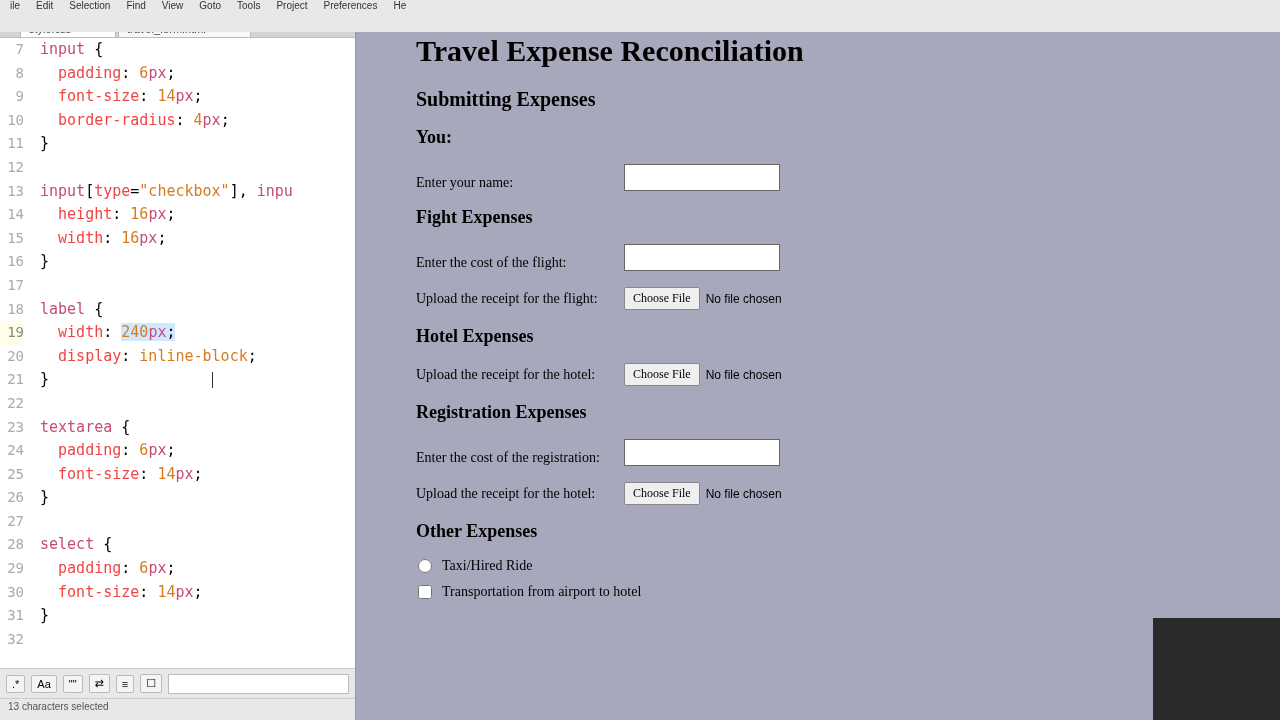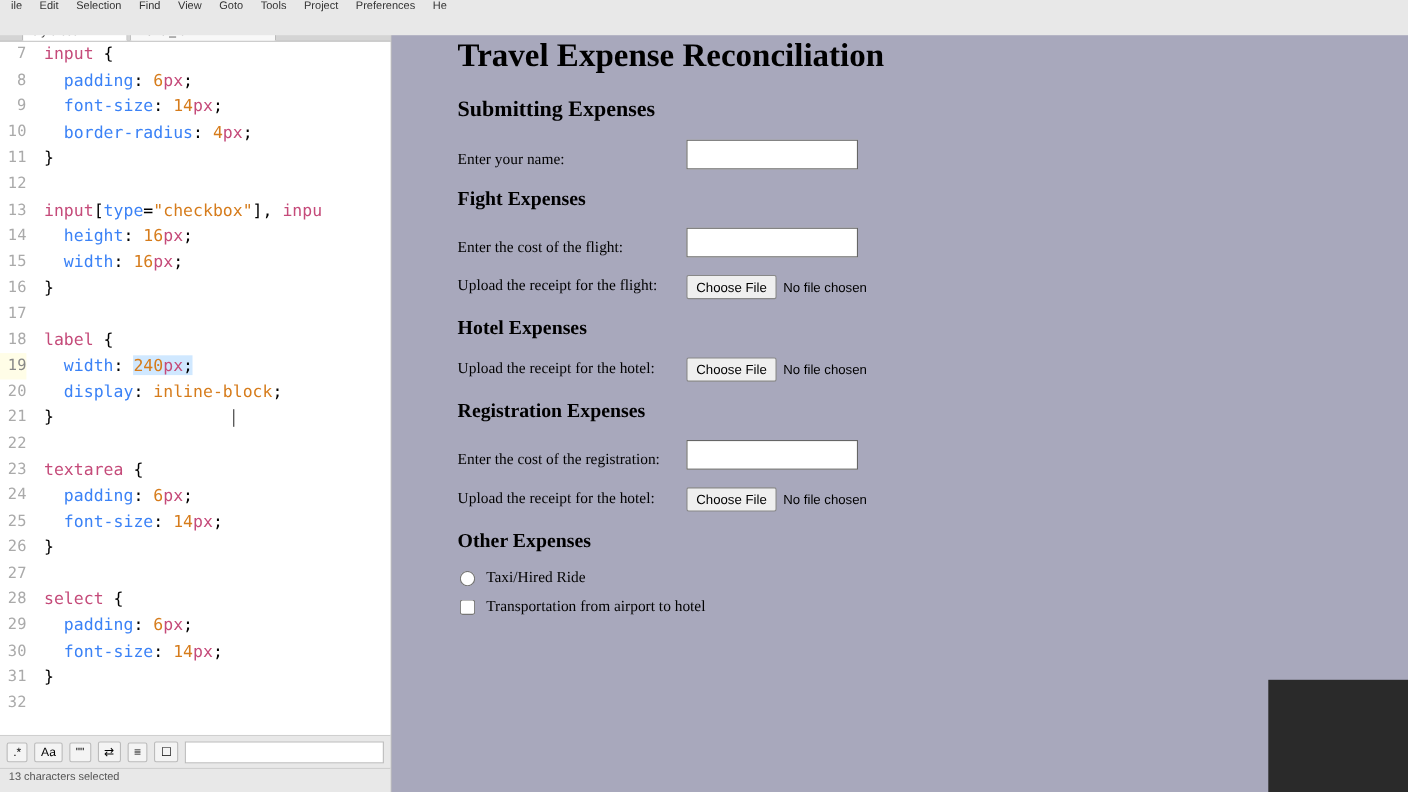--- a/index.html
+++ b/index.html
@@ -15,21 +15,21 @@
 .tab-arrows { position: absolute; left: 0; top: 4px; font-size: 8px; color: #666; display: flex; flex-direction: row; }
 .tab-arrows span { padding: 0 1px; }
 .tab { background: #f8f8f8; border: 1px solid #bbb; border-bottom: none; padding: 2px 8px; font-size: 11px; color: #444; display: flex; align-items: center; gap: 30px; margin-right: 2px; border-radius: 3px 3px 0 0; }
 .tab.active { background: #fff; }
 .tab .close { font-size: 10px; color: #888; cursor: pointer; }
 .code-area { flex: 1; background: #fff; font-family: 'Consolas', monospace; font-size: 15px; line-height: 23.6px; overflow: hidden; position: relative; }
 .gutter { position: absolute; left: 0; top: 0; width: 30px; text-align: right; color: #aaa; padding-right: 6px; font-size: 14px; }
 .gutter .hl { background: #fffde7; color: #888; }
 .code-lines { margin-left: 40px; white-space: pre; }
 .kw-sel { color: #c54b7a; }
-.kw-prop { color: #3b82f6; }
+.kw-prop { color: #ef4444; }
 .kw-val { color: #d67c1c; }
 .kw-unit { color: #c54b7a; }
 .kw-num { color: #d67c1c; }
 .sel-hl { background: #d0e8ff; }
 .cursor { border-left: 1px solid #333; display: inline-block; height: 16px; vertical-align: middle; }
 .bottom-bar { height: 30px; background: #e8e8e8; display: flex; align-items: center; gap: 6px; padding: 0 6px; border-top: 1px solid #ccc; font-size: 11px; }
 .bb-btn { border: 1px solid #bbb; background: #f4f4f4; padding: 2px 5px; border-radius: 2px; font-size: 11px; }
 .bb-search { flex: 1; height: 20px; border: 1px solid #bbb; background: #fff; }
 .status-bar { height: 22px; background: #e8e8e8; font-size: 10px; color: #555; padding: 2px 8px; border-top: 1px solid #ccc; }
 
@@ -37,21 +37,21 @@
 .preview-panel { flex: 1; background: #a8a8bc; overflow-y: auto; padding: 14px 0 0 0; font-family: Georgia, 'Times New Roman', serif; }
 .preview-content { padding: 20px 60px; color: #000; }
 .preview-content h1 { font-size: 30px; font-weight: bold; margin-bottom: 20px; }
 .preview-content h2 { font-size: 20px; font-weight: bold; margin-bottom: 16px; }
 .preview-content h3 { font-size: 18px; font-weight: bold; margin-bottom: 16px; margin-top: 8px; }
 .form-row { display: flex; align-items: flex-end; margin-bottom: 16px; font-size: 14px; }
 .form-row label { width: 208px; display: inline-block; }
 .form-row input[type="text"], .form-row input[type="password"] { width: 156px; padding: 5px; border: 1px solid #666; background: #fff; font-size: 13px; }
 .file-row { display: flex; align-items: center; margin-bottom: 16px; font-size: 14px; }
 .file-row label { width: 208px; display: inline-block; }
-.file-btn { background: #efefef; border: 1px solid #888; padding: 3px 8px; font-size: 12px; font-family: Liberation Sans, sans-serif; border-radius: 2px; }
+.file-btn { background: #efefef; border: 1px solid #888; padding: 3px 8px; font-size: 12px; font-family: Liberation Serif, serif; border-radius: 2px; }
 .file-status { margin-left: 6px; font-size: 12px; font-family: Arial; }
 .check-row { display: flex; align-items: center; gap: 10px; margin-bottom: 10px; font-size: 14px; padding-left: 2px; }
 .check-row input { width: 14px; height: 14px; }
 
 
 .webcam { position: absolute; right: 0; bottom: 0; width: 127px; height: 102px; background: #2a2a2a; z-index: 20; }
 </style>
 </head>
 <body>
 
@@ -126,20 +126,21 @@
       <input class="bb-search" style="">
     </div>
   <div class="status-bar">13 characters selected</div>
 </div>
 
 <div class="preview-panel">
   <div class="preview-content">
     <h1>Travel Expense Reconciliation</h1>
     <h2>Submitting Expenses</h2>
 
+    <h3>You:</h3>
     <div class="form-row">
       <label>Enter your name:</label>
       <input type="text" style="">
     </div>
 
     <h3>Fight Expenses</h3>
     <div class="form-row">
       <label>Enter the cost of the flight:</label>
       <input type="text" style="">
     </div>

